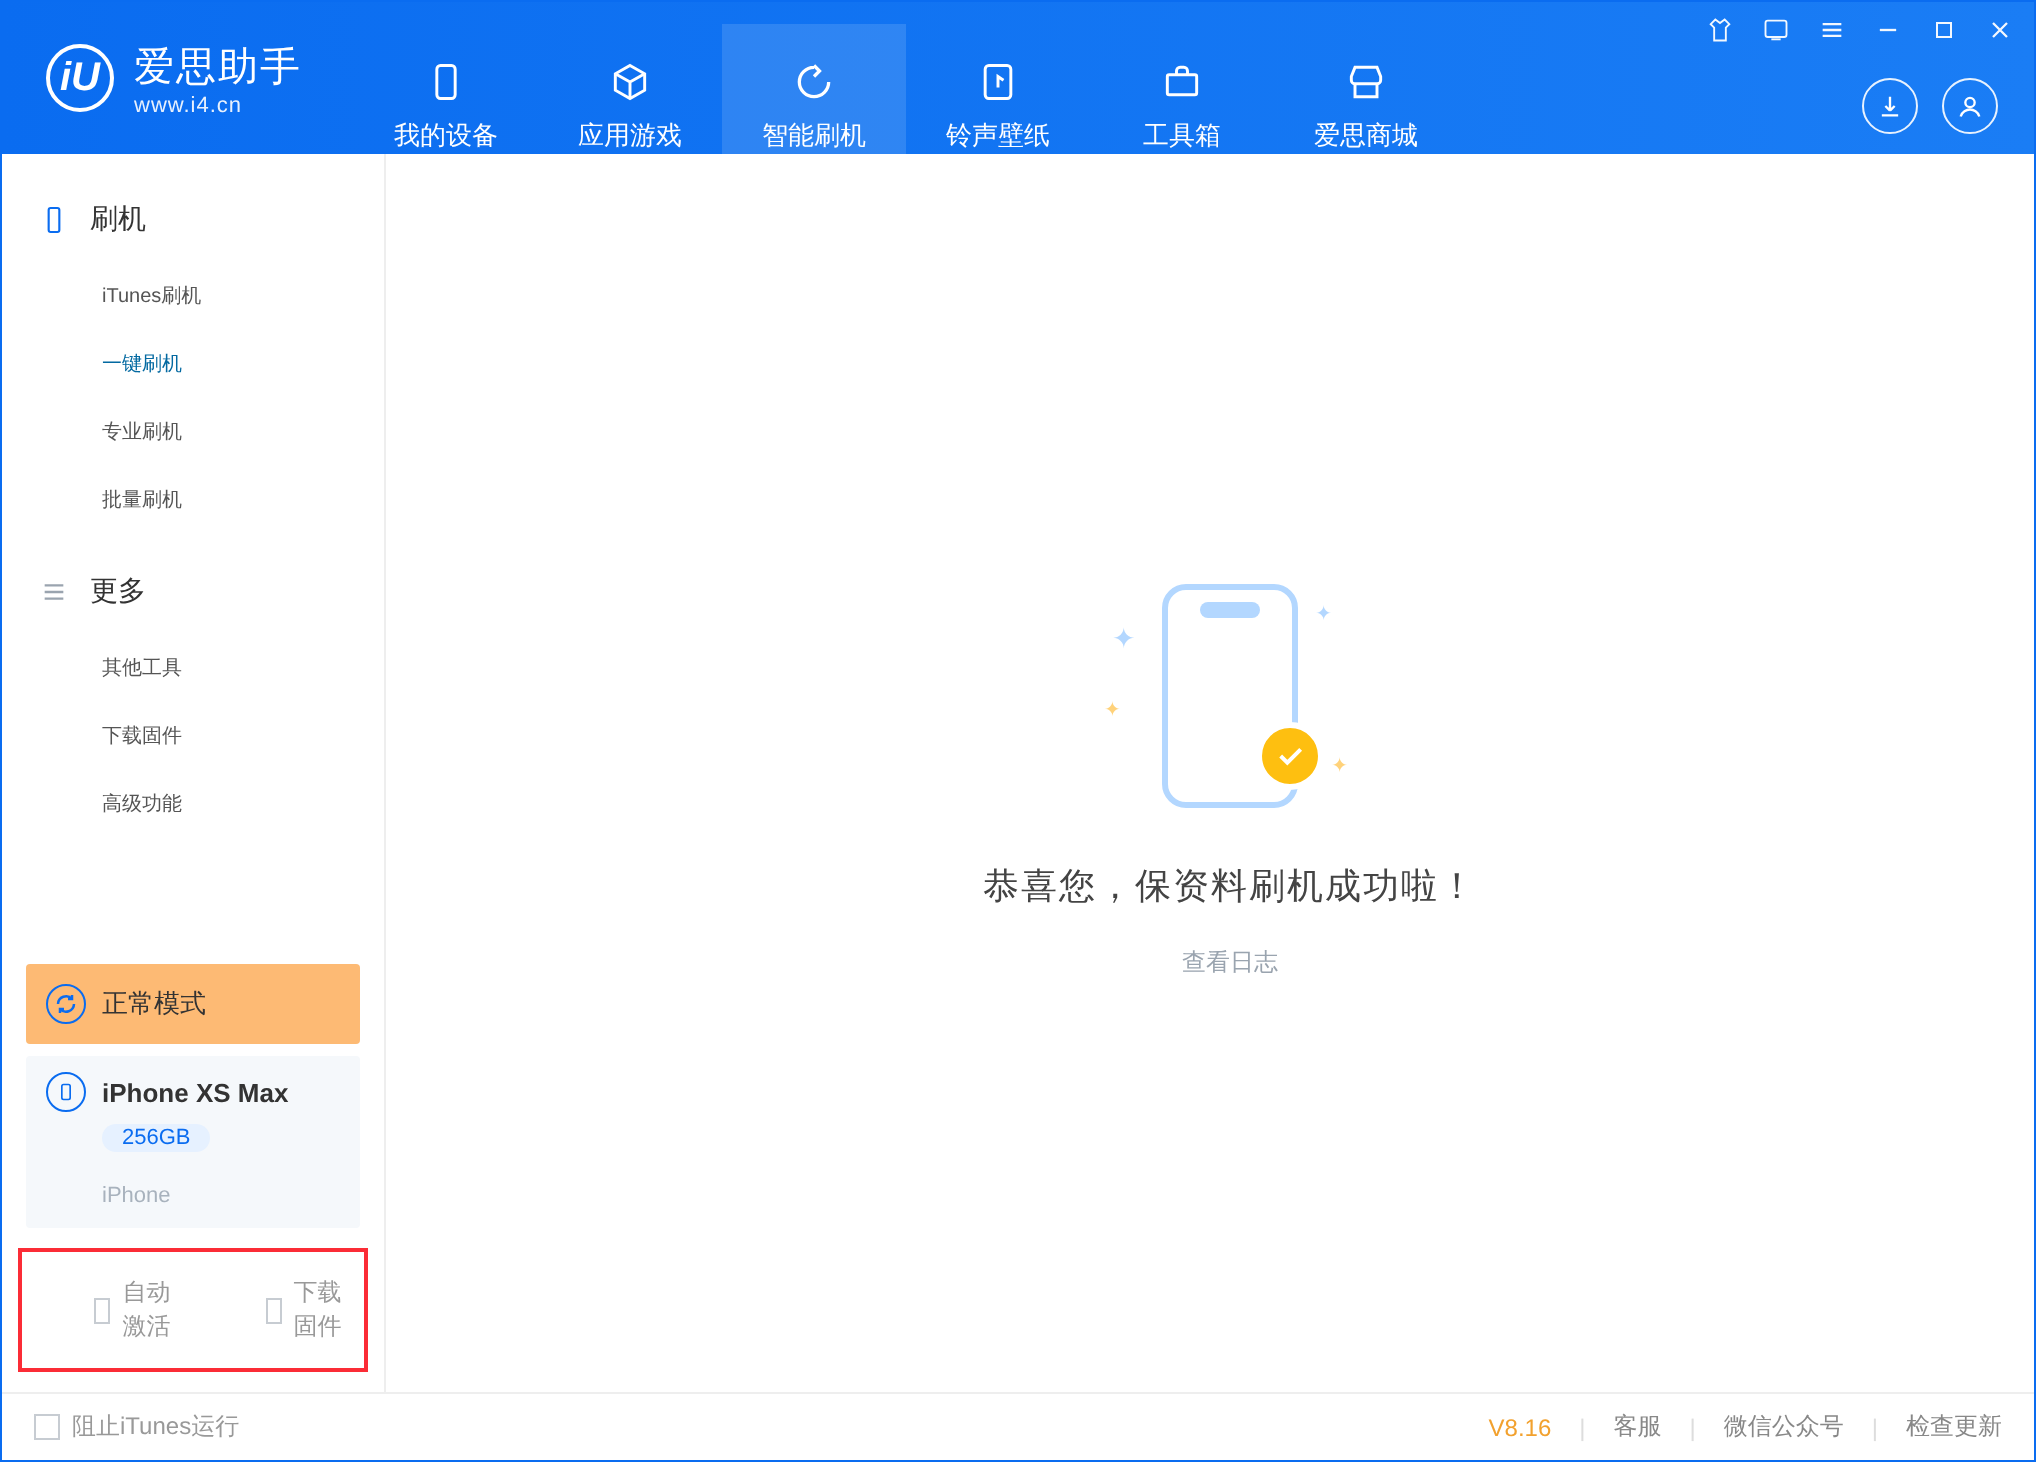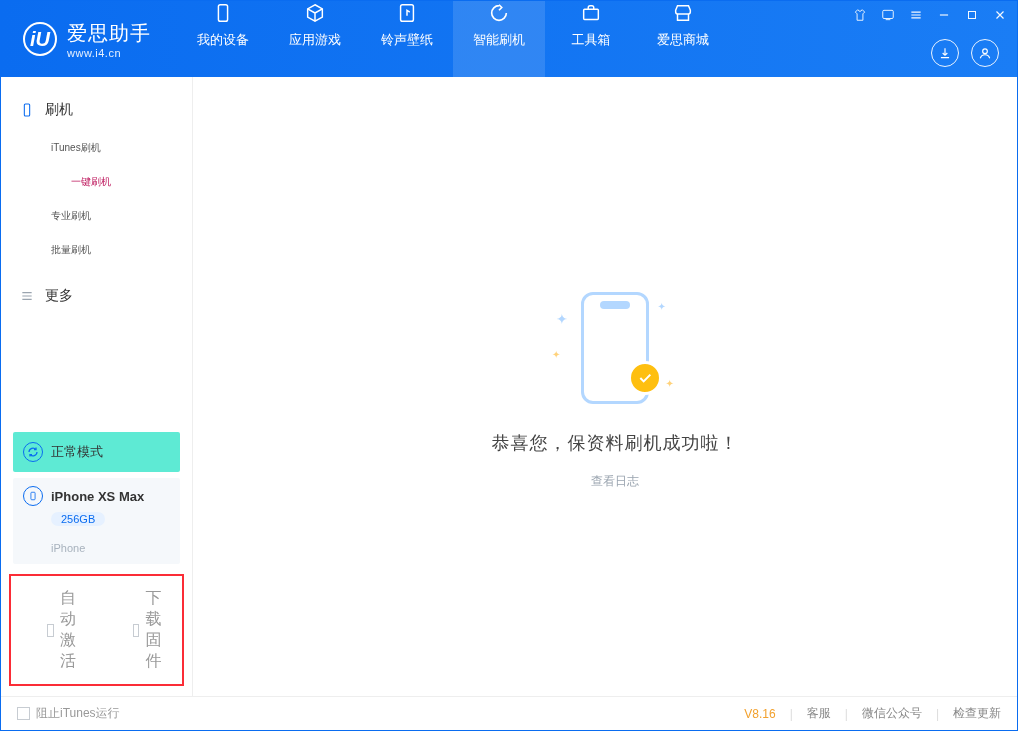--- a/index.html
+++ b/index.html
@@ -7,50 +7,50 @@
 .window { width: 1018px; height: 731px; border: 1px solid #0a6cf0; display: flex; flex-direction: column; position: relative; margin: 0 auto; }
 
 
 .header { height: 76px; background: linear-gradient(to right, #0a6cf0, #1a7df5); display: flex; align-items: center; color: #fff; position: relative; }
 .logo-area { display: flex; align-items: center; padding: 0 18px 0 22px; }
 .logo-circle { width: 34px; height: 34px; border: 2.5px solid #fff; border-radius: 50%; display: flex; align-items: center; justify-content: center; font-size: 20px; font-weight: bold; font-style: italic; }
 .logo-text { margin-left: 10px; }
 .logo-title { font-size: 20px; font-weight: 400; letter-spacing: 1px; }
 .logo-sub { font-size: 11px; opacity: .9; letter-spacing: .5px; }
 .nav { display: flex; height: 100%; margin-left: 8px; }
-.nav-item { width: 92px; display: flex; flex-direction: column; align-items: center; justify-content: flex-start; cursor: pointer; font-size: 13px; gap: 6px; }
+.nav-item { width: 92px; display: flex; flex-direction: column; align-items: center; justify-content: flex-end; cursor: pointer; font-size: 13px; gap: 6px; margin-top: 11px; }
 .nav-item.active { background: rgba(255,255,255,0.13); }
 .nav-icon { width: 24px; height: 24px; display: flex; align-items: center; justify-content: center; }
 .title-controls { position: absolute; top: 5px; right: 8px; display: flex; gap: 10px; align-items: center; }
 .title-controls .tc { width: 18px; height: 18px; cursor: pointer; opacity: .95; display: flex; align-items: center; justify-content: center; }
 .header-right { position: absolute; right: 18px; bottom: 10px; display: flex; gap: 12px; }
 .circle-btn { width: 28px; height: 28px; border: 1.5px solid rgba(255,255,255,.9); border-radius: 50%; display: flex; align-items: center; justify-content: center; cursor: pointer; }
 
 
 .body { flex: 1; display: flex; min-height: 0; gap: 20px; }
 .sidebar { width: 192px; border-right: 1px solid #eee; display: flex; flex-direction: column; }
 .side-scroll { flex: 1; padding-top: 16px; }
 .group-header { display: flex; align-items: center; gap: 10px; padding: 8px 18px; font-size: 14px; color: #333; font-weight: 500; }
 .group-header svg, .group-header .gicon { width: 16px; height: 16px; }
 .menu-list { padding: 4px 0 12px 0; }
 .menu-item { padding: 10px 18px 10px 50px; font-size: 10px; color: #555; cursor: pointer; }
-.menu-item.active { color: #be185d; font-weight: 500; margin-left: 20px; }
+.menu-item.active { color: #0369a1; font-weight: 500; }
 
 .device-area { padding: 0 0 0 0; }
-.device-box { background: #5eead4; margin: 6px 12px; padding: 10px 10px; border-radius: 2px; font-size: 13px; color: #333; display: flex; align-items: center; gap: 8px; }
+.device-box { background: #fdba74; margin: 6px 12px; padding: 10px 10px; border-radius: 2px; font-size: 13px; color: #333; display: flex; align-items: center; gap: 8px; }
 .device-box .dicon { width: 20px; height: 20px; border: 1.5px solid #0a6cf0; border-radius: 50%; display: flex; align-items: center; justify-content: center; }
 .device-box2 { background: #f5f8fb; margin: 0 12px 10px 12px; padding: 8px 10px 10px 10px; border-radius: 2px; }
 .device-box2 .row1 { display: flex; align-items: center; gap: 8px; }
 .device-box2 .phone-icon { width: 20px; height: 20px; border: 1.5px solid #0a6cf0; border-radius: 50%; display:flex; align-items:center; justify-content:center; }
 .device-name { font-size: 13px; font-weight: 600; color: #333; }
 .capacity-badge { display: inline-block; background: #e6f1ff; color: #0a6cf0; border-radius: 10px; padding: 1px 10px; font-size: 11px; margin: 6px 0 16px 28px; }
 .device-type { font-size: 11px; color: #a8b2bd; margin-left: 28px; }
 
 .bottom-checks { border: 2px solid #fb2c36; margin: 6px 8px 10px 8px; padding: 12px 8px; display: flex; gap: 16px; align-items: center; }
-.chk { display: flex; align-items: center; gap: 6px; font-size: 16px; color: #999; cursor: pointer; padding-left: 28px; }
+.chk { display: flex; align-items: center; gap: 6px; font-size: 12px; color: #999; cursor: pointer; padding-left: 28px; }
 .chk .box { width: 13px; height: 13px; border: 1px solid #c7ccd2; background: #fff; }
 
 
 .main { flex: 1; display: flex; flex-direction: column; align-items: center; justify-content: center; gap: 18px; }
 .illus { width: 130px; height: 130px; position: relative; display:flex; align-items:center; justify-content:center; }
 .phone-shape { width: 68px; height: 112px; border: 3px solid #b3d7ff; border-radius: 12px; background: #fff; position: relative; }
 .phone-shape::before { content: ""; position: absolute; top: 6px; left: 50%; transform: translateX(-50%); width: 30px; height: 8px; background: #b3d7ff; border-radius: 4px; }
 .check-badge { position: absolute; right: 18px; bottom: 18px; width: 34px; height: 34px; background: #febf10; border-radius: 50%; display:flex; align-items:center; justify-content:center; border: 3px solid #fff; }
 .spark { position: absolute; color: #b3d7ff; font-size: 14px; }
 .spark.s1 { top: 28px; left: 6px; } .spark.s2 { top: 66px; left: 2px; font-size:10px; color:#ffd27a; }
@@ -93,36 +93,36 @@
       </div>
       <div class="nav-item">
         <span class="nav-icon">
             <svg viewBox="0 0 24 24" width="22" height="22" fill="none" stroke="#fff" stroke-width="1.6">
               <path d="M12 3l8 4.5v9L12 21l-8-4.5v-9L12 3z"></path>
               <path d="M12 12l8-4.5M12 12v9M12 12L4 7.5"></path>
             </svg>
           </span>
         <span>应用游戏</span>
       </div>
+      <div class="nav-item active">
+        <span class="nav-icon">
+            <svg viewBox="0 0 24 24" width="22" height="22" fill="none" stroke="#fff" stroke-width="1.8">
+              <path d="M12 3l3 3-3 3M20 12a8 8 0 11-8-8"></path>
+            </svg>
+          </span>
+        <span>智能刷机</span>
+      </div>
       <div class="nav-item">
         <span class="nav-icon">
             <svg viewBox="0 0 24 24" width="22" height="22" fill="none" stroke="#fff" stroke-width="1.6">
               <rect x="5" y="3" width="14" height="18" rx="2"></rect>
               <path d="M12 15V9l3 2"></path>
             </svg>
           </span>
         <span>铃声壁纸</span>
-      </div>
-      <div class="nav-item active">
-        <span class="nav-icon">
-            <svg viewBox="0 0 24 24" width="22" height="22" fill="none" stroke="#fff" stroke-width="1.8">
-              <path d="M12 3l3 3-3 3M20 12a8 8 0 11-8-8"></path>
-            </svg>
-          </span>
-        <span>智能刷机</span>
       </div>
       <div class="nav-item">
         <span class="nav-icon">
             <svg viewBox="0 0 24 24" width="22" height="22" fill="none" stroke="#fff" stroke-width="1.6">
               <rect x="4" y="8" width="16" height="11" rx="1"></rect>
               <path d="M9 8V6a2 2 0 012-2h2a2 2 0 012 2v2"></path>
             </svg>
           </span>
         <span>工具箱</span>
       </div>
@@ -201,20 +201,25 @@
           <div class="menu-item active">一键刷机</div>
           <div class="menu-item">专业刷机</div>
           <div class="menu-item">批量刷机</div>
         </div>
 
         <div class="group-header">
           <svg class="gicon" viewBox="0 0 24 24" fill="none" stroke="#9aa4af" stroke-width="1.8">
               <path d="M5 7h14M5 12h14M5 17h14"></path>
             </svg>
           <span>更多</span>
+        </div>
+        <div class="menu-list">
+          <div class="menu-item">其他工具</div>
+          <div class="menu-item">下载固件</div>
+          <div class="menu-item">高级功能</div>
         </div>
       </div>
 
       <div class="device-area">
         <div class="device-box">
           <span class="dicon">
               <svg width="12" height="12" viewBox="0 0 24 24" fill="none" stroke="#0a6cf0" stroke-width="2.5">
                 <path d="M4 12a8 8 0 0114-5M20 12a8 8 0 01-14 5"></path>
                 <path d="M18 3v4h-4M6 21v-4h4"></path>
               </svg>

